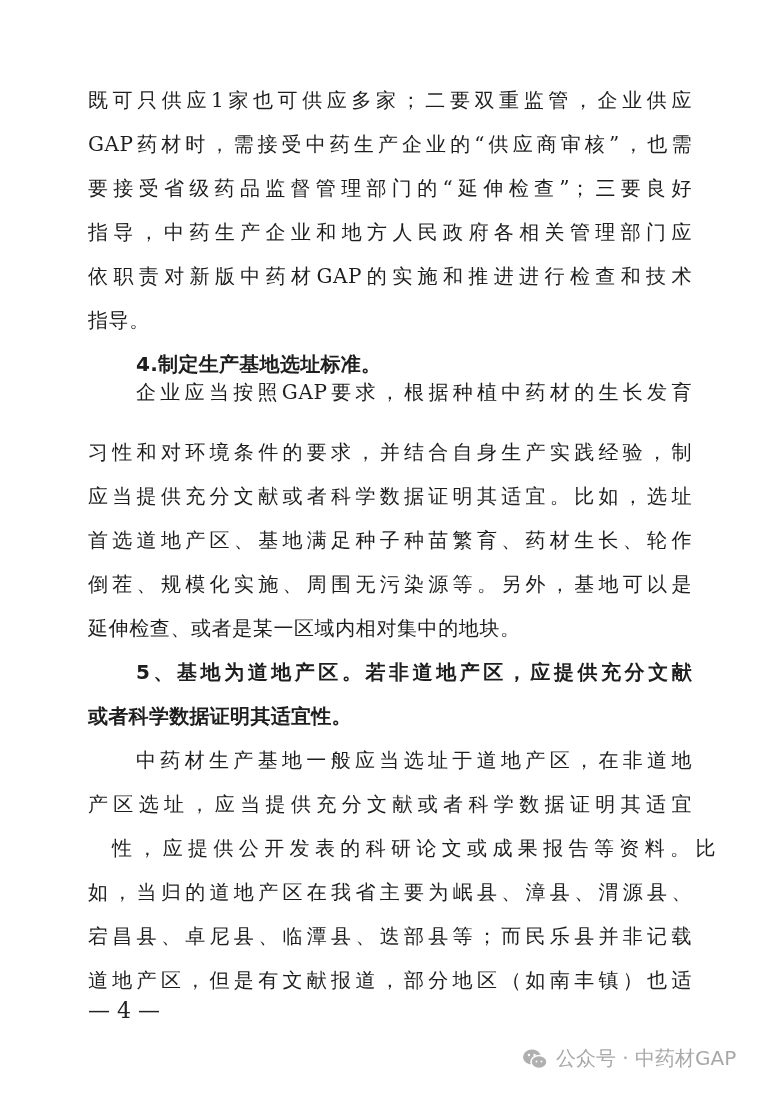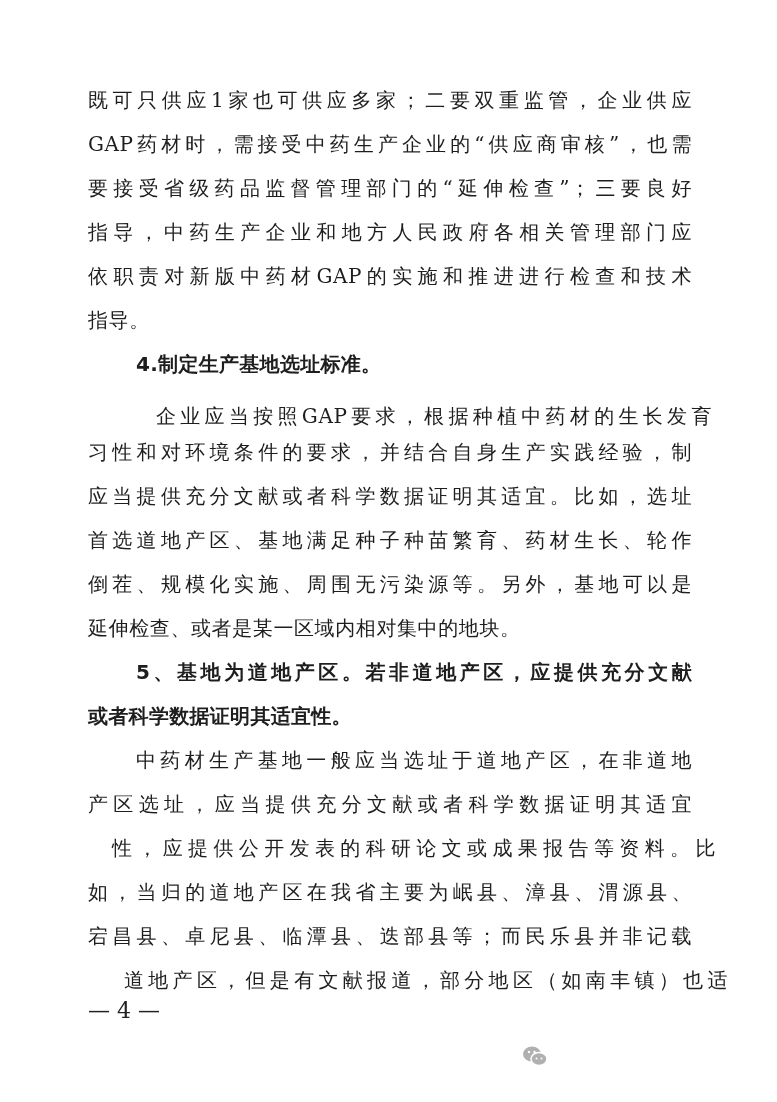--- a/index.html
+++ b/index.html
@@ -21,40 +21,41 @@
 <body>
 
 <div class="page" id="page">
     <div class="line justify" style="top: 0px;">既可只供应1家也可供应多家；二要双重监管，企业供应</div>
     <div class="line justify" style="top: 44px;">GAP药材时，需接受中药生产企业的“供应商审核”，也需</div>
     <div class="line justify" style="top: 88px;">要接受省级药品监督管理部门的“延伸检查”；三要良好</div>
     <div class="line justify" style="top: 132px;">指导，中药生产企业和地方人民政府各相关管理部门应</div>
     <div class="line justify" style="top: 176px;">依职责对新版中药材GAP的实施和推进进行检查和技术</div>
     <div class="line" style="top: 220px;">指导。</div>
     <div class="line indent bold" style="top: 264px;">4.制定生产基地选址标准。</div>
-    <div class="line justify indent" style="top: 316px; margin-left: 20px;">企业应当按照GAP要求，根据种植中药材的生长发育</div>
+    <div class="line justify indent" style="top: 292px;">企业应当按照GAP要求，根据种植中药材的生长发育</div>
     <div class="line justify" style="top: 352px;">习性和对环境条件的要求，并结合自身生产实践经验，制</div>
     <div class="line justify" style="top: 396px;">应当提供充分文献或者科学数据证明其适宜。比如，选址</div>
     <div class="line justify" style="top: 440px;">首选道地产区、基地满足种子种苗繁育、药材生长、轮作</div>
     <div class="line justify" style="top: 484px;">倒茬、规模化实施、周围无污染源等。另外，基地可以是</div>
     <div class="line" style="top: 528px;">延伸检查、或者是某一区域内相对集中的地块。</div>
     <div class="line justify indent bold" style="top: 572px;">5、基地为道地产区。若非道地产区，应提供充分文献</div>
     <div class="line bold" style="top: 616px;">或者科学数据证明其适宜性。</div>
     <div class="line justify indent" style="top: 660px;">中药材生产基地一般应当选址于道地产区，在非道地</div>
     <div class="line justify" style="top: 704px;">产区选址，应当提供充分文献或者科学数据证明其适宜</div>
     <div class="line justify" style="top: 748px; margin-left: 24px;">性，应提供公开发表的科研论文或成果报告等资料。比</div>
     <div class="line justify" style="top: 792px;">如，当归的道地产区在我省主要为岷县、漳县、渭源县、</div>
     <div class="line justify" style="top: 836px;">宕昌县、卓尼县、临潭县、迭部县等；而民乐县并非记载</div>
-    <div class="line justify" style="top: 880px; margin-left: 36px;">道地产区，但是有文献报道，部分地区（如南丰镇）也适</div>
+    <div class="line justify" style="top: 880px;">道地产区，但是有文献报道，部分地区（如南丰镇）也适</div>
   </div>
 
 <div class="pageno">— 4 —</div>
 
 <div class="watermark">
   <svg width="26" height="22" viewBox="0 0 26 22">
     <ellipse cx="10" cy="9" rx="9" ry="7.5" fill="#b0b0b0"></ellipse>
     <ellipse cx="17" cy="14" rx="8" ry="6.5" fill="#b0b0b0" stroke="#fff" stroke-width="1.5"></ellipse>
     <circle cx="7" cy="7" r="1.2" fill="#fff"></circle>
     <circle cx="12.5" cy="7" r="1.2" fill="#fff"></circle>
     <circle cx="14.5" cy="13.5" r="1" fill="#fff"></circle>
     <circle cx="19.5" cy="13.5" r="1" fill="#fff"></circle>
   </svg>
+  <span>公众号 · 中药材GAP</span>
 </div>
 
 </body></html>

